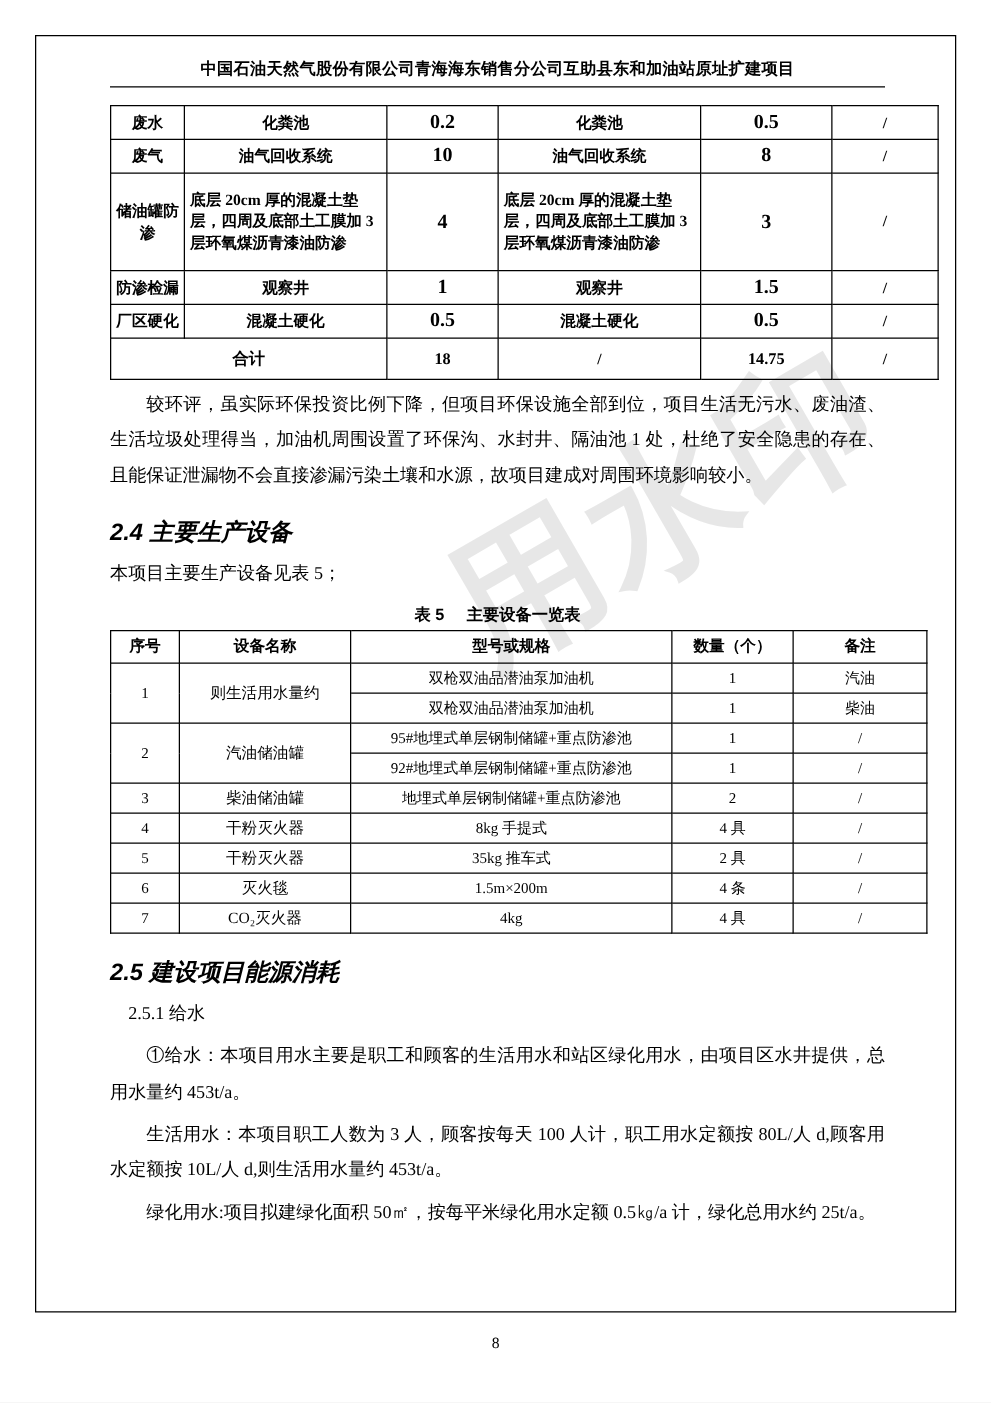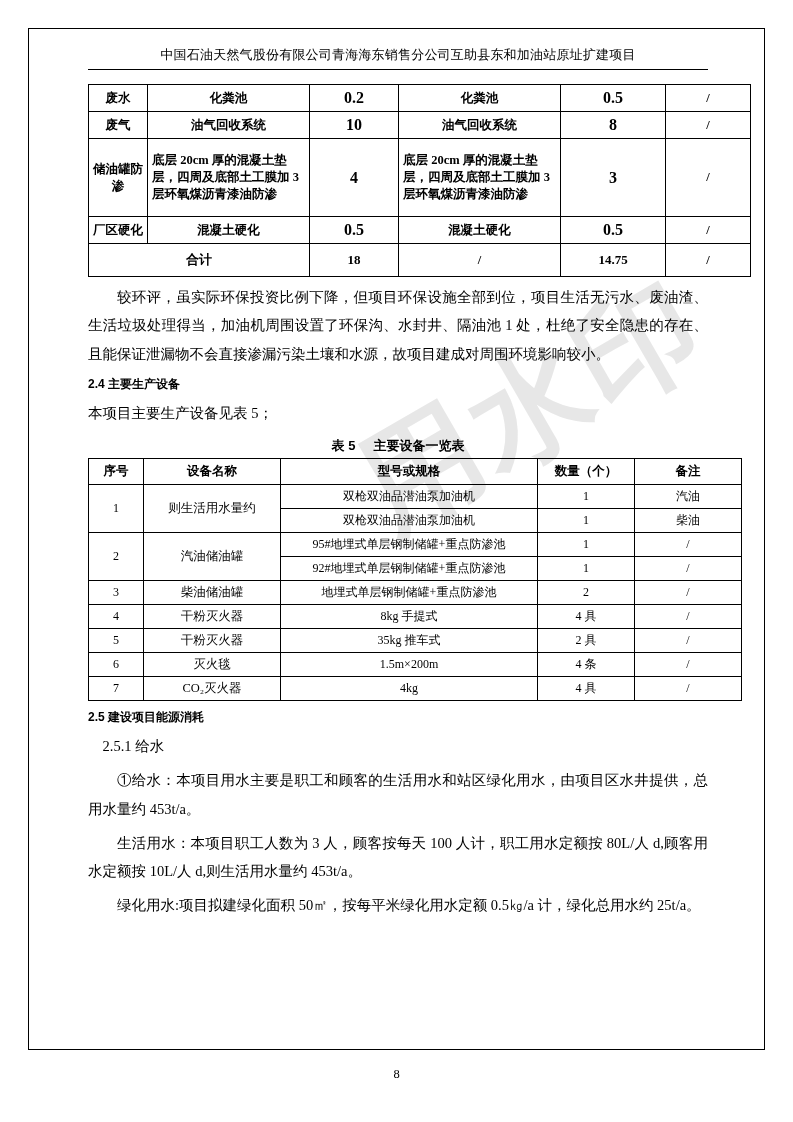--- a/index.html
+++ b/index.html
@@ -29,21 +29,21 @@
   .content {
     position: absolute;
     left: 88px;
     top: 46px;
     width: 620px;
   }
   .header-title {
     text-align: center;
     font-size: 13px;
     font-family: "Liberation Sans", sans-serif;
-    font-weight: normal;
+    font-weight: bold;
     padding-bottom: 5px;
     letter-spacing: 0.2px;
   }
   .header-rule {
     border-bottom: 1.6px solid #000;
     margin-bottom: 14px;
   }
   table.doc-table {
     border-collapse: collapse;
     width: 100%;
@@ -82,24 +82,25 @@
   .para-noindent {
     font-size: 14.5px;
     line-height: 1.95;
     margin: 6px 0 0 0;
     text-indent: 0;
   }
   .para-indent1 {
     text-indent: 1em;
   }
   h3.section {
-    font-size: 12px;
+    font-size: 19px;
     font-family: "Liberation Sans", sans-serif;
     font-weight: bold;
-    margin: 8px 0 4px 0;
+    margin: 18px 0 4px 0;
+    font-style: italic;
   }
   .table-caption {
     text-align: center;
     font-size: 13px;
     font-family: "Liberation Sans", sans-serif;
     font-weight: bold;
     margin: 10px 0 3px 0;
   }
   .table-caption .gap { display:inline-block; width: 18px; }
 
@@ -178,20 +179,28 @@
         </tr>
         <tr class="tall">
           <td class="c0">储油罐防渗</td>
           <td class="c1 left-txt">底层 20cm 厚的混凝土垫层，四周及底部土工膜加 3 层环氧煤沥青漆油防渗</td>
           <td class="c2 num">4</td>
           <td class="c3 left-txt">底层 20cm 厚的混凝土垫层，四周及底部土工膜加 3 层环氧煤沥青漆油防渗</td>
           <td class="c4 num">3</td>
           <td class="c5">/</td>
         </tr>
         <tr>
+          <td class="c0">防渗检漏</td>
+          <td class="c1">观察井</td>
+          <td class="c2 num">1</td>
+          <td class="c3">观察井</td>
+          <td class="c4 num">1.5</td>
+          <td class="c5">/</td>
+        </tr>
+        <tr>
           <td class="c0">厂区硬化</td>
           <td class="c1">混凝土硬化</td>
           <td class="c2 num">0.5</td>
           <td class="c3">混凝土硬化</td>
           <td class="c4 num">0.5</td>
           <td class="c5">/</td>
         </tr>
         <tr class="total-row">
           <td class="total-label" colspan="2">合计</td>
           <td class="total-num">18</td>

